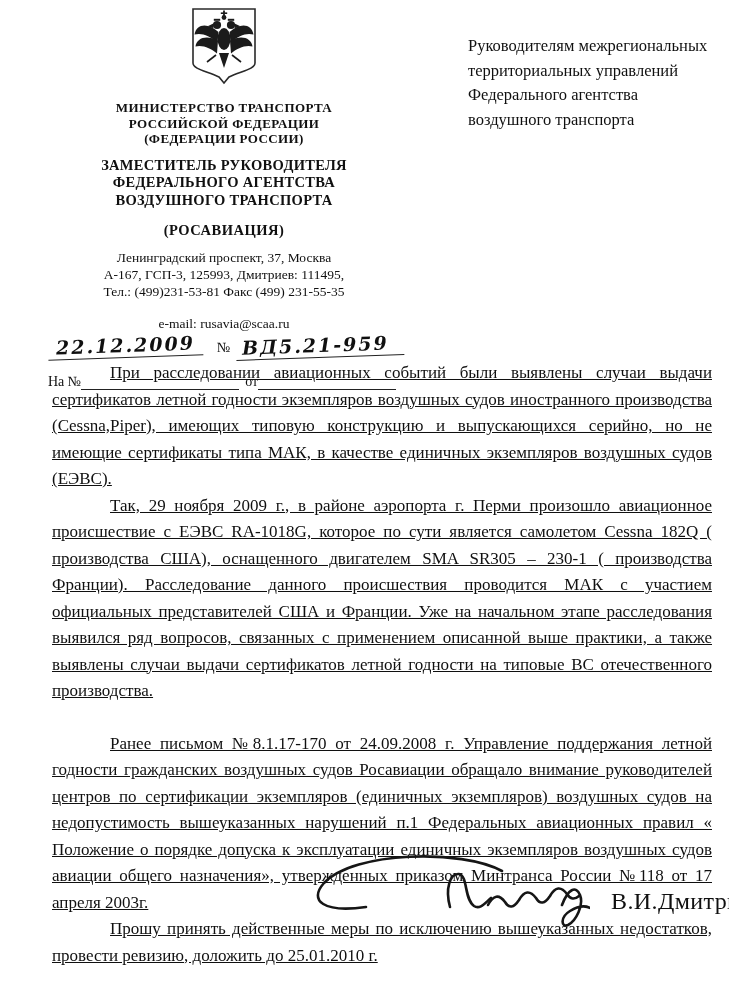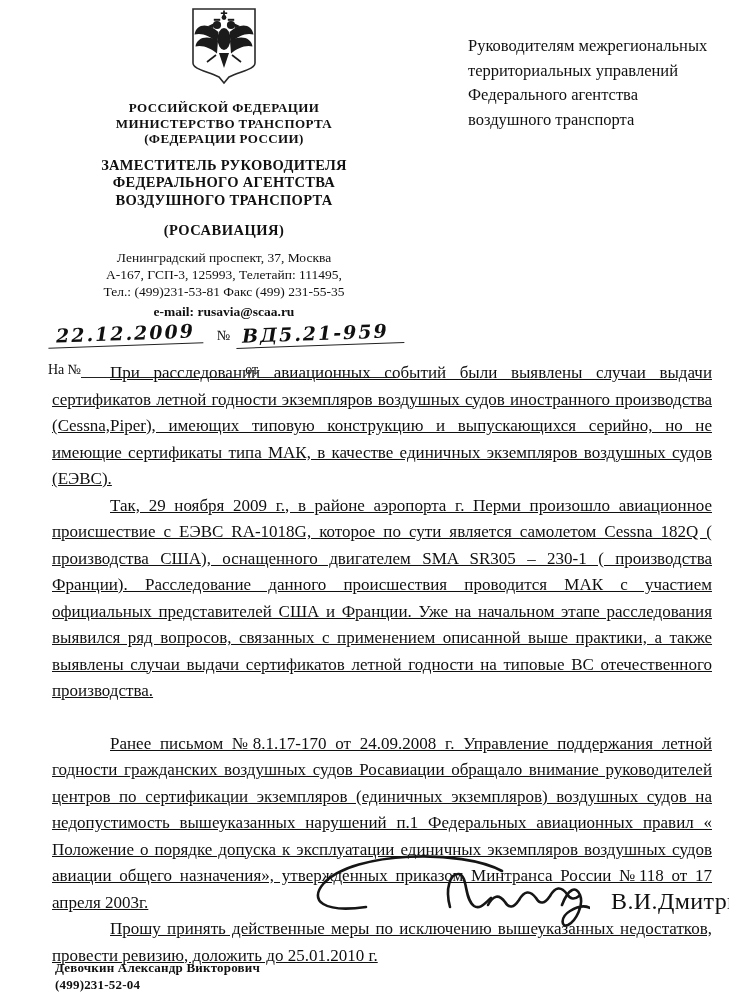--- a/index.html
+++ b/index.html
@@ -12,21 +12,21 @@
   }
   .page { position:relative; width:729px; height:1000px; background:#fff; }
 
   
   .lh { position:absolute; left:30px; top:6px; width:388px; text-align:center; }
   .coat { display:inline-block; margin-bottom:6px; }
   .ministry { font-weight:bold; font-size:13px; line-height:15.5px; letter-spacing:.4px; margin-top:4px; }
   .office   { font-weight:bold; font-size:14.5px; line-height:17.5px; letter-spacing:.3px; margin-top:10px; }
   .agency   { font-weight:bold; font-size:14.5px; margin-top:13px; letter-spacing:.5px; }
   .addr     { font-size:13.5px; line-height:17px; margin-top:10px; }
-  .email    { font-size:13.5px; margin-top:4px;font-weight:bold; }
+  .email    { font-size:13.5px; margin-top:16px; }
 
   .numrow { display:flex; align-items:flex-end; margin-top:2px; padding:0 14px 0 18px; }
   .hand {
     font-family:"DejaVu Serif", serif;
     font-style:italic; font-weight:bold;
     font-size:19px; letter-spacing:2px;
     transform:rotate(-2deg);
     white-space:nowrap;
   }
   .u { border-bottom:1.5px solid #222; }
@@ -90,36 +90,36 @@
           <path d="M33 47 L38 62 L43 47 Z"></path>
         </g>
         <g stroke="#1b1b1b" stroke-width="1.6" fill="none">
           <path d="M30 49 l-9 7"></path>
           <path d="M46 49 l9 7"></path>
         </g>
       </svg>
     </span>
 
     <div class="ministry">
+      <div>МИНИСТЕРСТВО ТРАНСПОРТА</div>
       <div>РОССИЙСКОЙ ФЕДЕРАЦИИ</div>
-      <div>МИНИСТЕРСТВО ТРАНСПОРТА</div>
       <div>(ФЕДЕРАЦИИ РОССИИ)</div>
     </div>
 
     <div class="office">
       <div>ЗАМЕСТИТЕЛЬ РУКОВОДИТЕЛЯ</div>
       <div>ФЕДЕРАЛЬНОГО АГЕНТСТВА</div>
       <div>ВОЗДУШНОГО ТРАНСПОРТА</div>
     </div>
 
     <div class="agency">(РОСАВИАЦИЯ)</div>
 
     <div class="addr">
       <div>Ленинградский проспект, 37, Москва</div>
-      <div>А-167, ГСП-3, 125993, Телетайп: 111495,</div>
+      <div>А-167, ГСП-3, 125993, Дмитриев: 111495,</div>
       <div>Тел.: (499)231-53-81 Факс (499) 231-55-35</div>
     </div>
 
     <div class="email">e-mail: rusavia@scaa.ru</div>
 
     <div class="numrow">
       <span class="hand u date">22.12.2009</span>
       <span class="nolbl">№</span>
       <span class="hand u num">ВД5.21-959</span>
     </div>
@@ -149,18 +149,14 @@
   <span class="sig-scribble">
     <svg width="290" height="82" viewBox="0 0 290 82" fill="none" stroke="#161616" stroke-width="2.6" stroke-linecap="round" stroke-linejoin="round">
       <path d="M202 18 C162 -4 54 -2 24 30 C8 48 24 60 66 54"></path>
       <path d="M150 54 C145 36 150 20 159 21 C168 23 164 46 174 53 C180 57 185 50 191 45"></path>
       <path d="M188 52 q8 -15 17 -3 q6 10 14 -2 q8 -14 17 -2 q6 10 14 -2 q8 -14 17 -2 q5 8 12 2"></path>
       <path d="M262 52 c6 -16 14 -20 18 -10 c4 10 -4 26 -12 30 c-7 3 -8 -8 2 -14 c8 -5 16 -6 22 -2"></path>
     </svg>
   </span>
   <div class="sig-name">В.И.Дмитриев</div>
 
-  <div class="footer">
-    <div>Девочкин Александр Викторович</div>
-    <div>(499)231-52-04</div>
-  </div>
 
 </div>
 
 </body></html>

